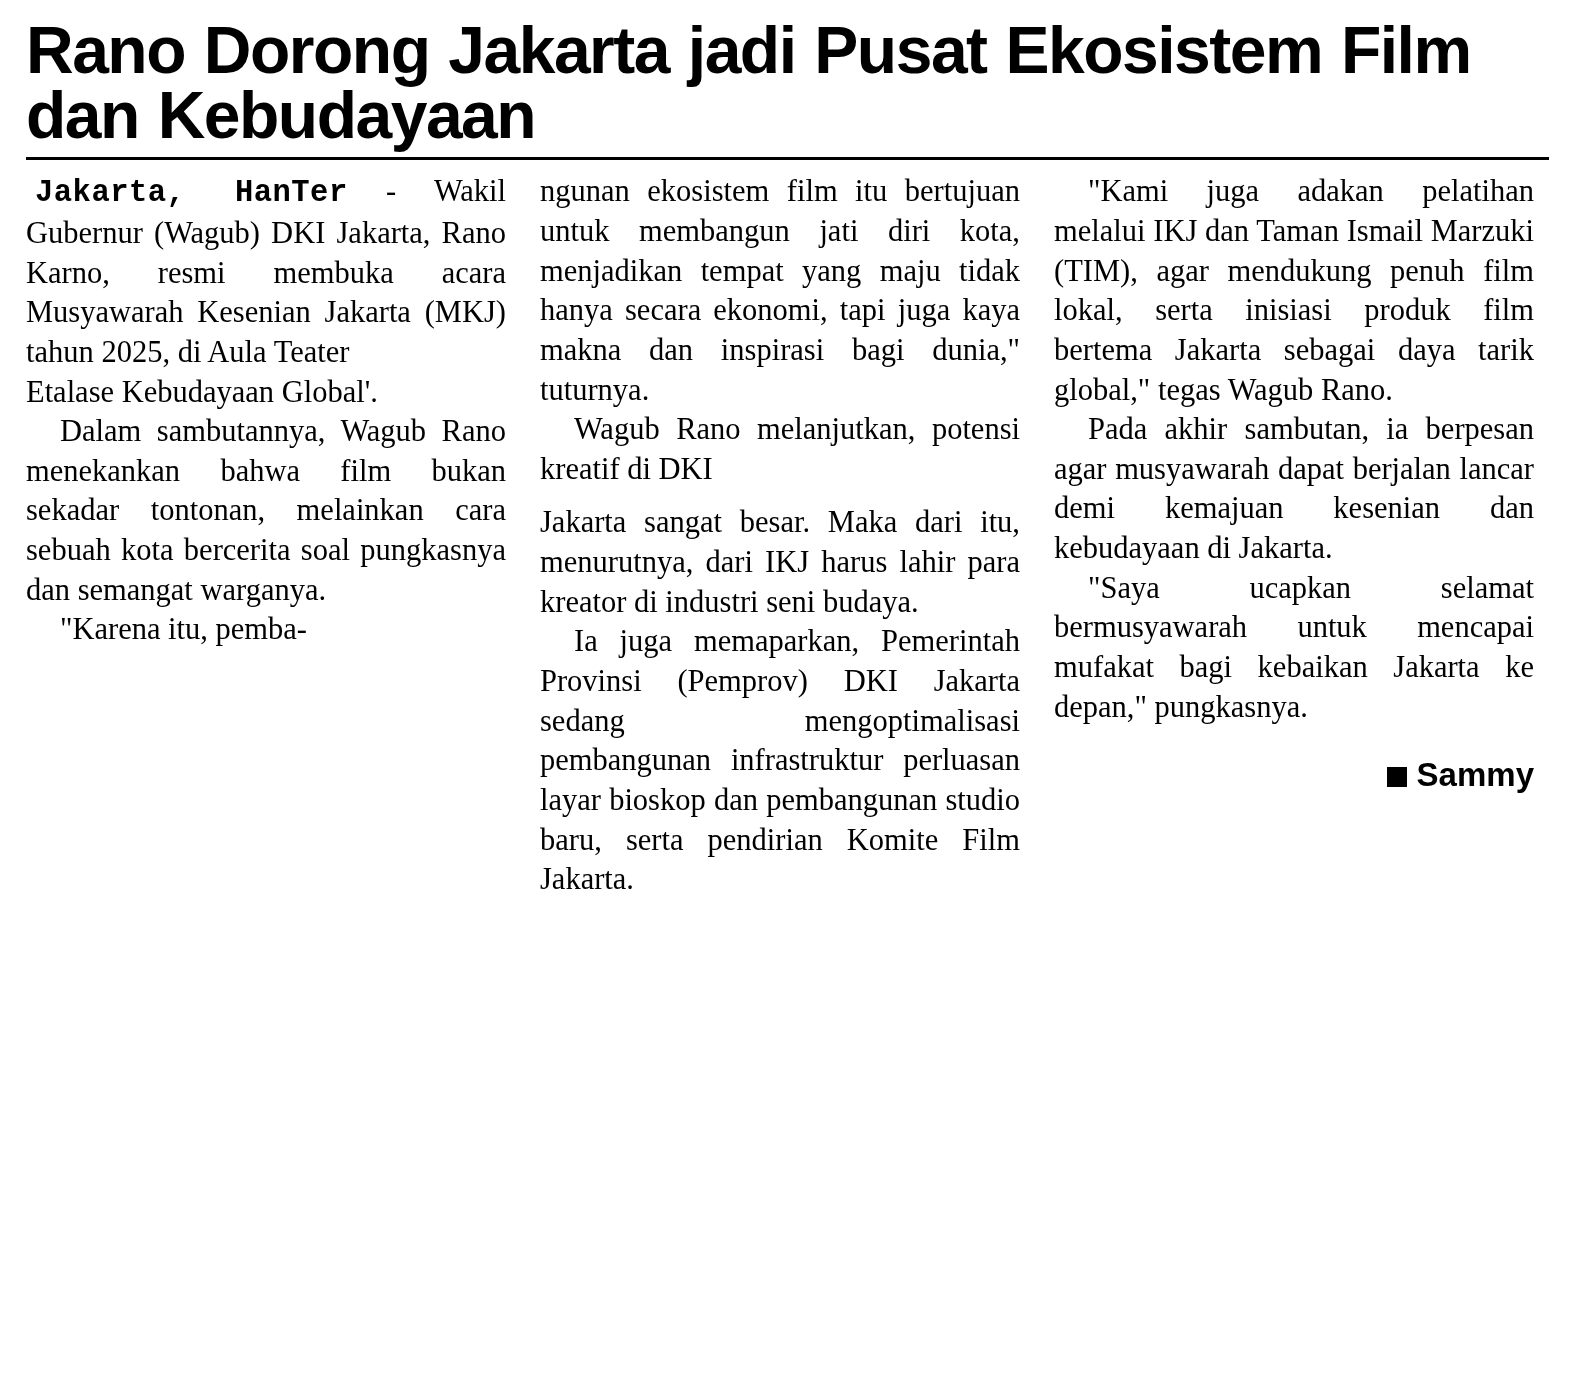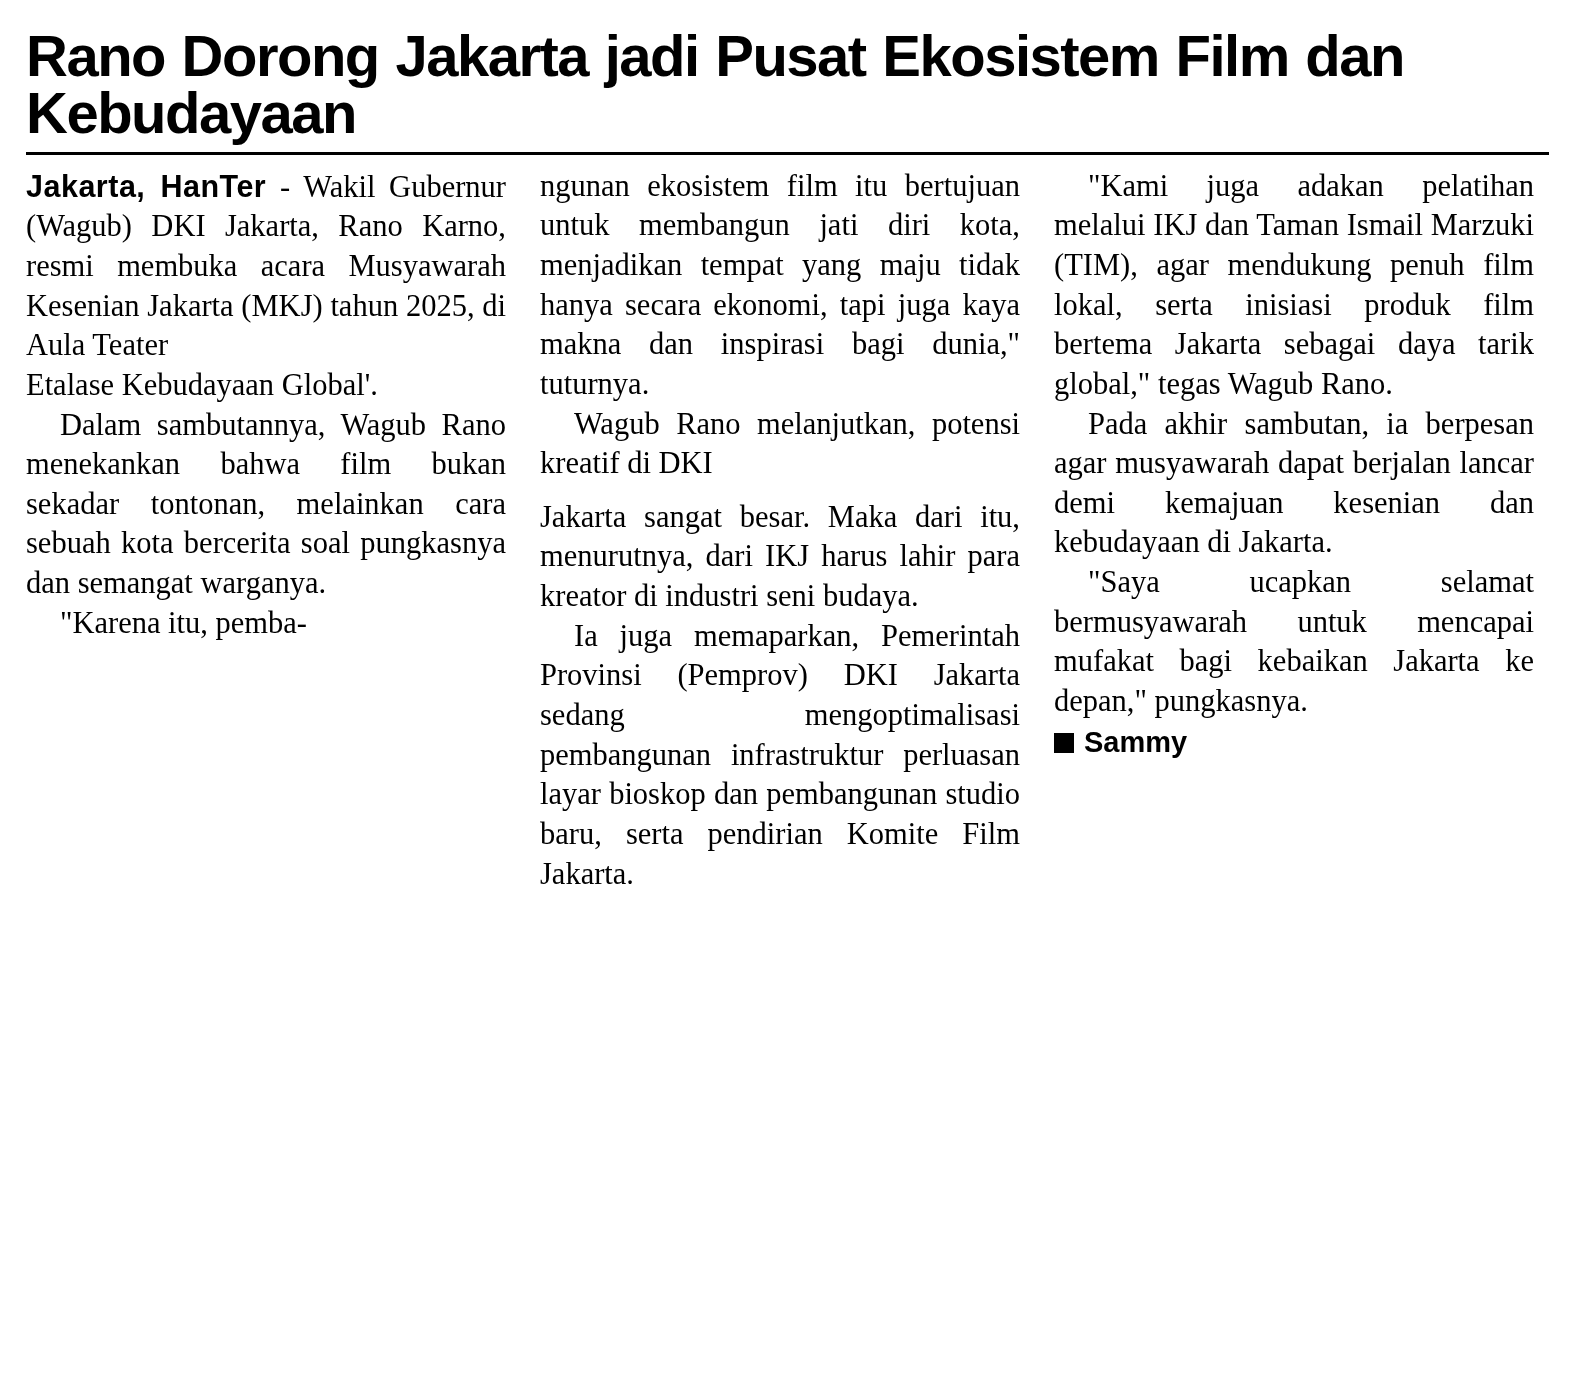--- a/index.html
+++ b/index.html
@@ -17,24 +17,24 @@
   .page {
     position: relative;
     width: 1575px;
     height: 1379px;
     box-sizing: border-box;
     padding: 18px 26px 10px 26px;
   }
   .headline {
     font-family: "Liberation Sans", sans-serif;
     font-weight: bold;
-    font-size: 58px;
+    font-size: 66px;
     line-height: 0.98;
     letter-spacing: -1.5px;
-    margin: 10px 0 8px 0;
+    margin: 0 0 8px 0;
     word-spacing: 2px;
   }
   .rule {
     border: none;
     border-top: 3px solid #000;
     margin: 10px 0 12px 0;
   }
   .columns {
     display: flex;
     gap: 34px;
@@ -54,29 +54,31 @@
   .col p + p {
     text-indent: 34px;
   }
   .col p.gap-after {
     margin-bottom: 14px;
   }
   .col p.noindent {
     text-indent: 0;
   }
   .lead-in {
-    font-family: Liberation Sans, sans-serif;
+    font-family: Liberation Mono, monospace;
     font-weight: bold;
     letter-spacing: 0.5px;
+    margin-left: 9px;
   }
   .byline {
-    margin-top: 2px;
+    margin-top: 27px;
+    text-align: right;
     font-family: "Liberation Sans", sans-serif;
     font-weight: bold;
-    font-size: 29px;
+    font-size: 33px;
   }
   .byline .sq {
     display: inline-block;
     width: 20px;
     height: 20px;
     background: #000;
     margin-right: 10px;
     vertical-align: -1px;
   }
 </style>

